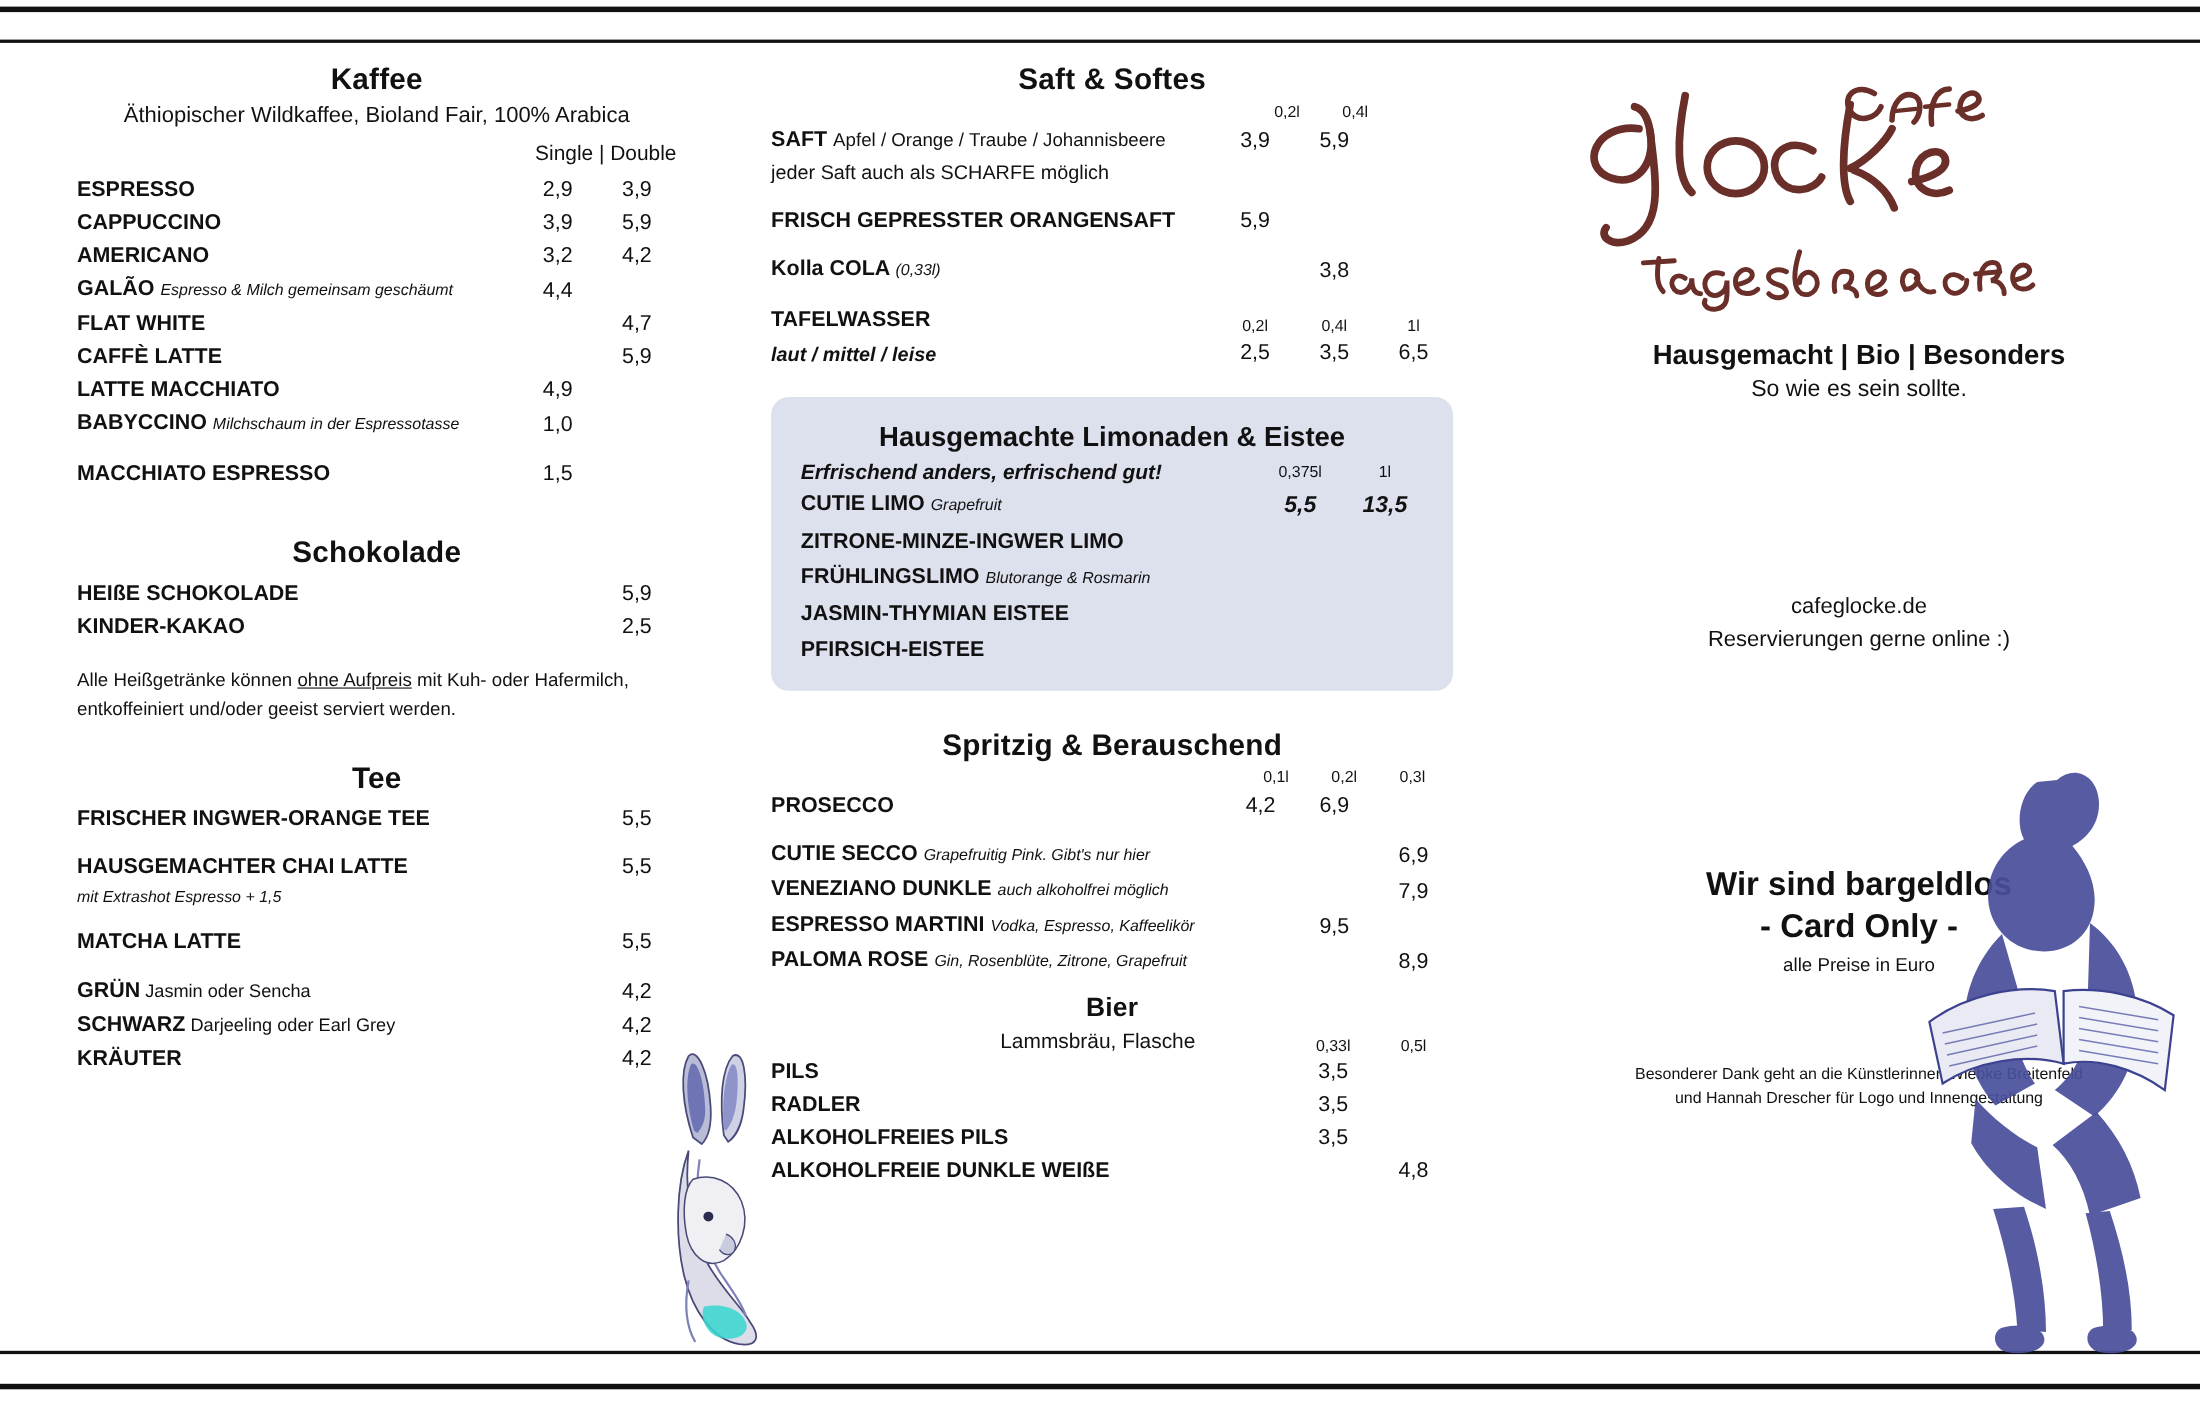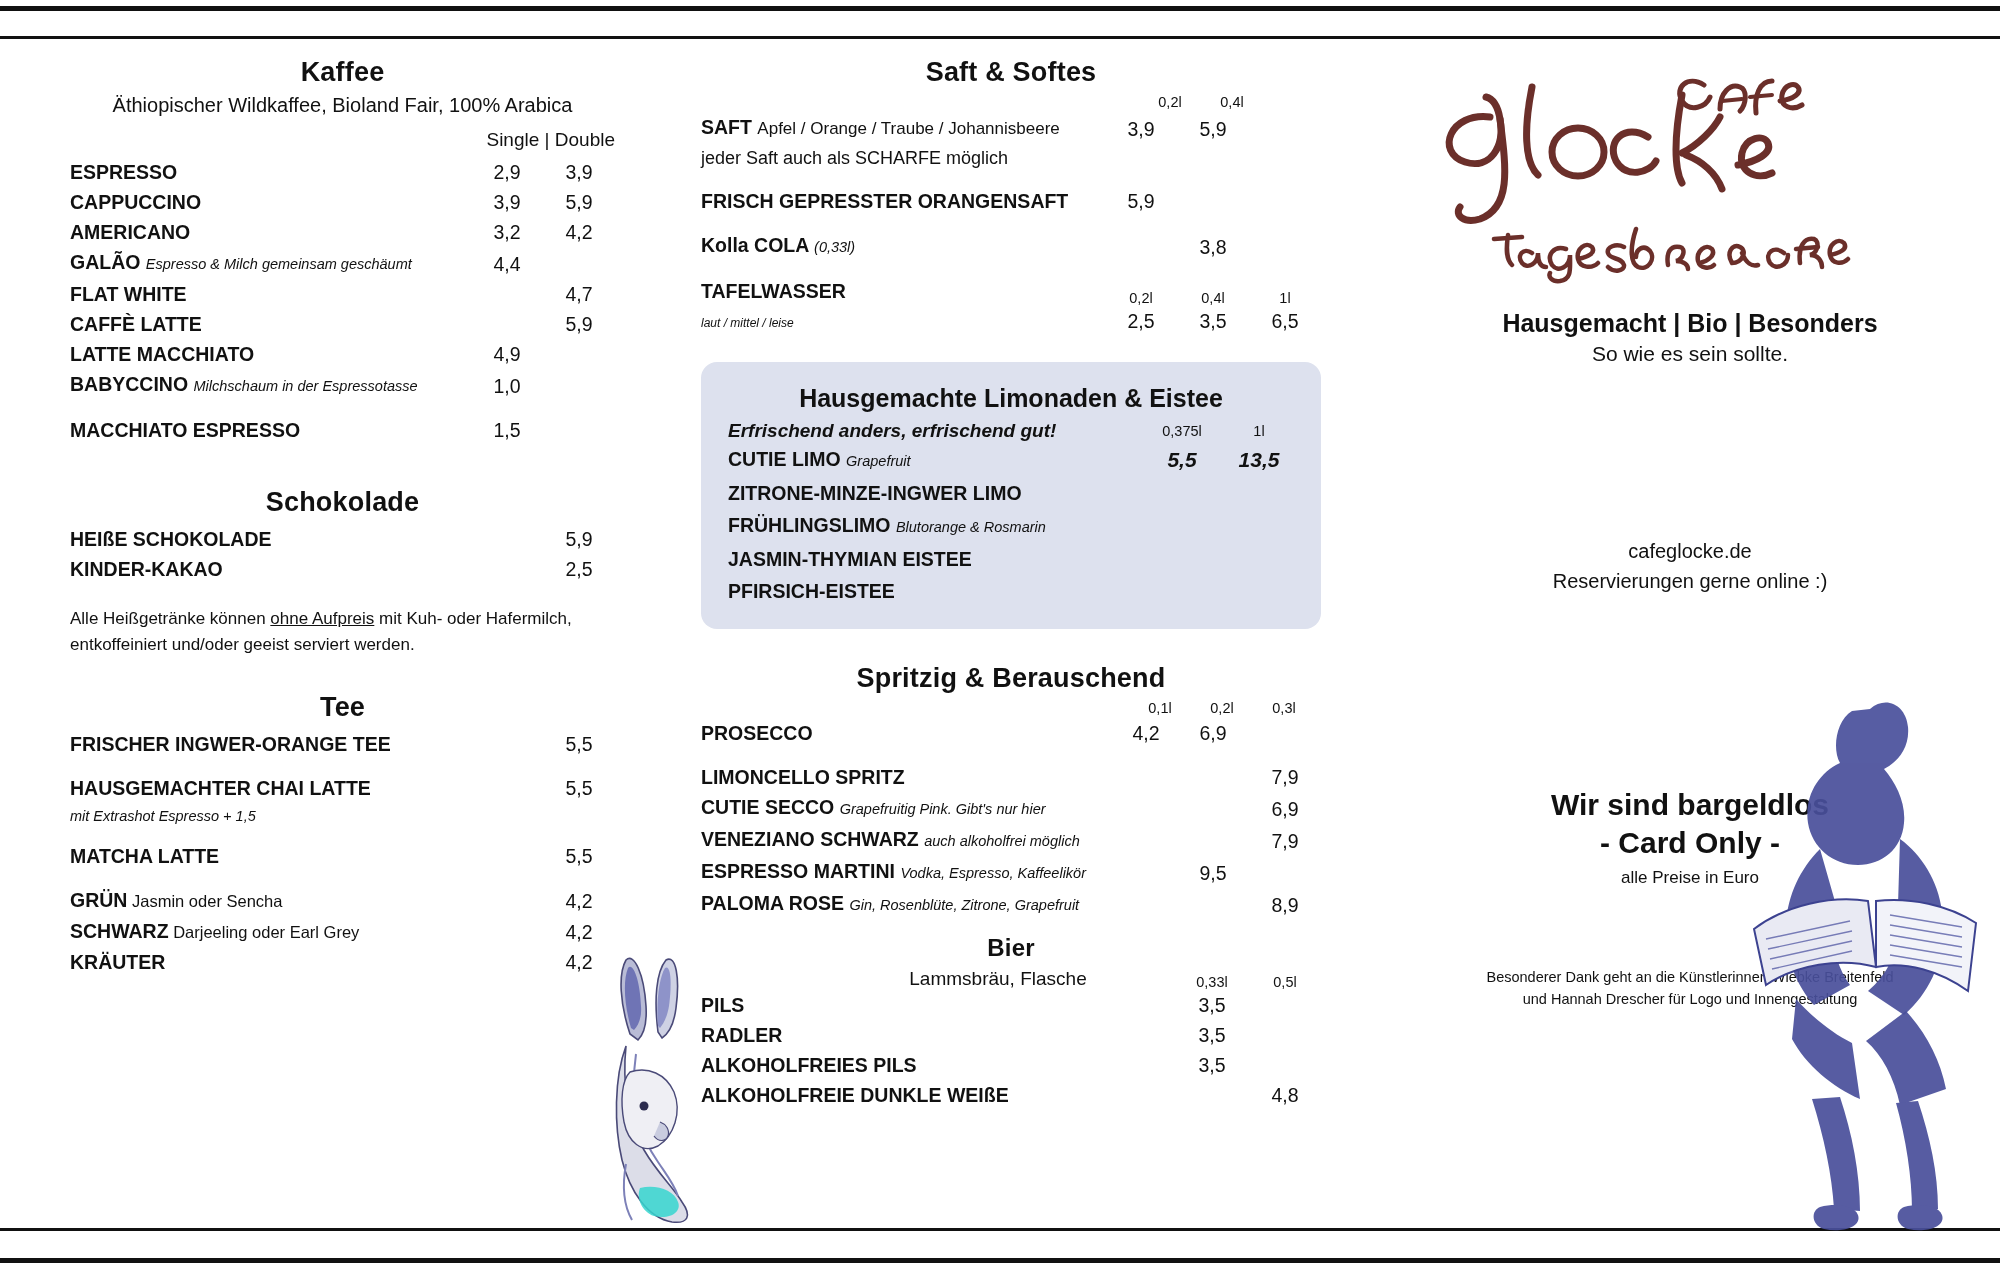--- a/index.html
+++ b/index.html
@@ -259,21 +259,21 @@
       <tr class="spacer">
             <td colspan="3"></td>
           </tr>
       <tr>
         <td class="item">TAFELWASSER</td>
         <td class="sz">0,2l</td>
         <td class="sz">0,4l</td>
         <td class="sz">1l</td>
       </tr>
       <tr>
-        <td class="item" style="font-weight:normal;font-style:italic;font-size:12px;line-height:26px">laut / mittel / leise</td>
+        <td class="item" style="font-weight:bold;font-style:italic;font-size:18px;line-height:26px">laut / mittel / leise</td>
         <td class="price">2,5</td>
         <td class="price">3,5</td>
         <td class="price">6,5</td>
       </tr>
     </tbody>
       </table>
 
     <div class="limo-box">
       <h3>Hausgemachte Limonaden &amp; Eistee</h3>
       <table style="width:100%;border-collapse:collapse">
@@ -331,37 +331,31 @@
           <tr>
         <td class="item">PROSECCO</td>
         <td class="price" style="width:62px">4,2</td>
         <td class="price" style="width:62px">6,9</td>
         <td class="price" style="width:62px"></td>
       </tr>
       <tr class="spacer">
             <td colspan="4"></td>
           </tr>
       <tr>
-        <td class="item">LIMONCELLO SPRITZ</td>
-        <td></td>
-            <td></td>
-        <td class="price">7,9</td>
-      </tr>
-      <tr>
         <td class="item">
           <span>CUTIE SECCO</span>
           <span class="note">Grapefruitig Pink. Gibt's nur hier</span>
         </td>
         <td></td>
             <td></td>
         <td class="price">6,9</td>
       </tr>
       <tr>
         <td class="item">
-          <span>VENEZIANO SCHWARZ</span>
+          <span>VENEZIANO DUNKLE</span>
           <span class="note">auch alkoholfrei möglich</span>
         </td>
         <td></td>
             <td></td>
         <td class="price">7,9</td>
       </tr>
       <tr>
         <td class="item">
           <span>ESPRESSO MARTINI</span>
           <span class="note">Vodka, Espresso, Kaffeelikör</span>

